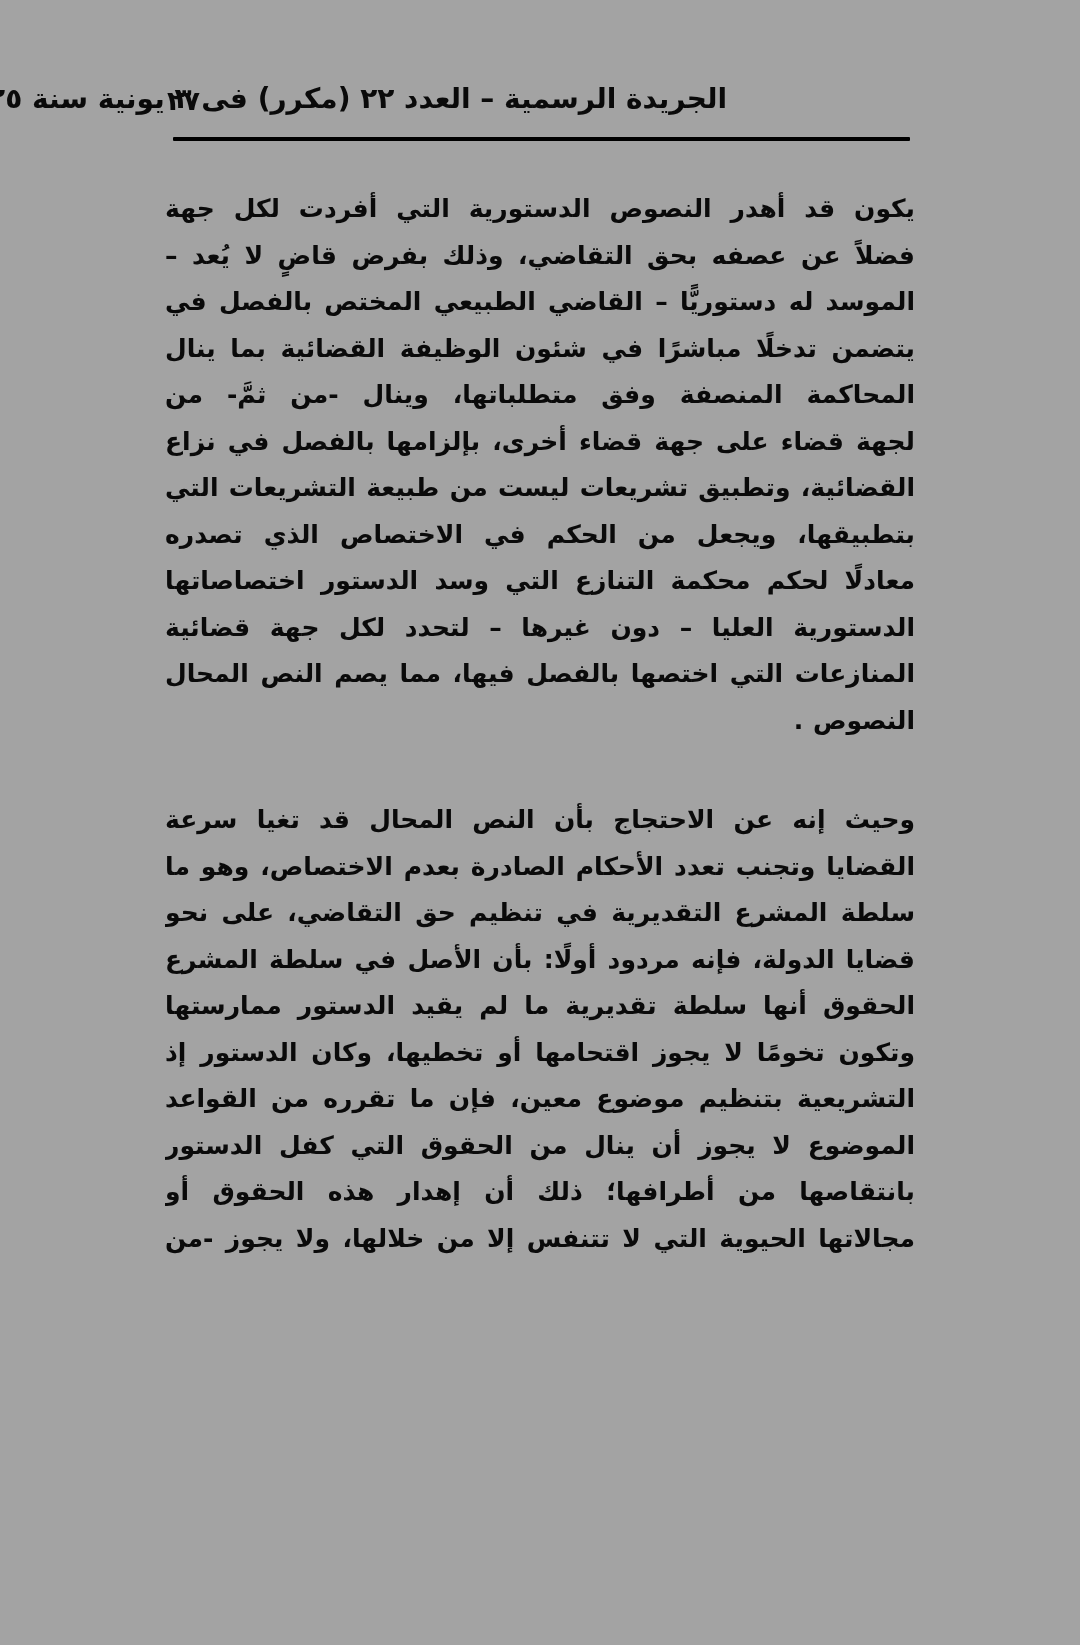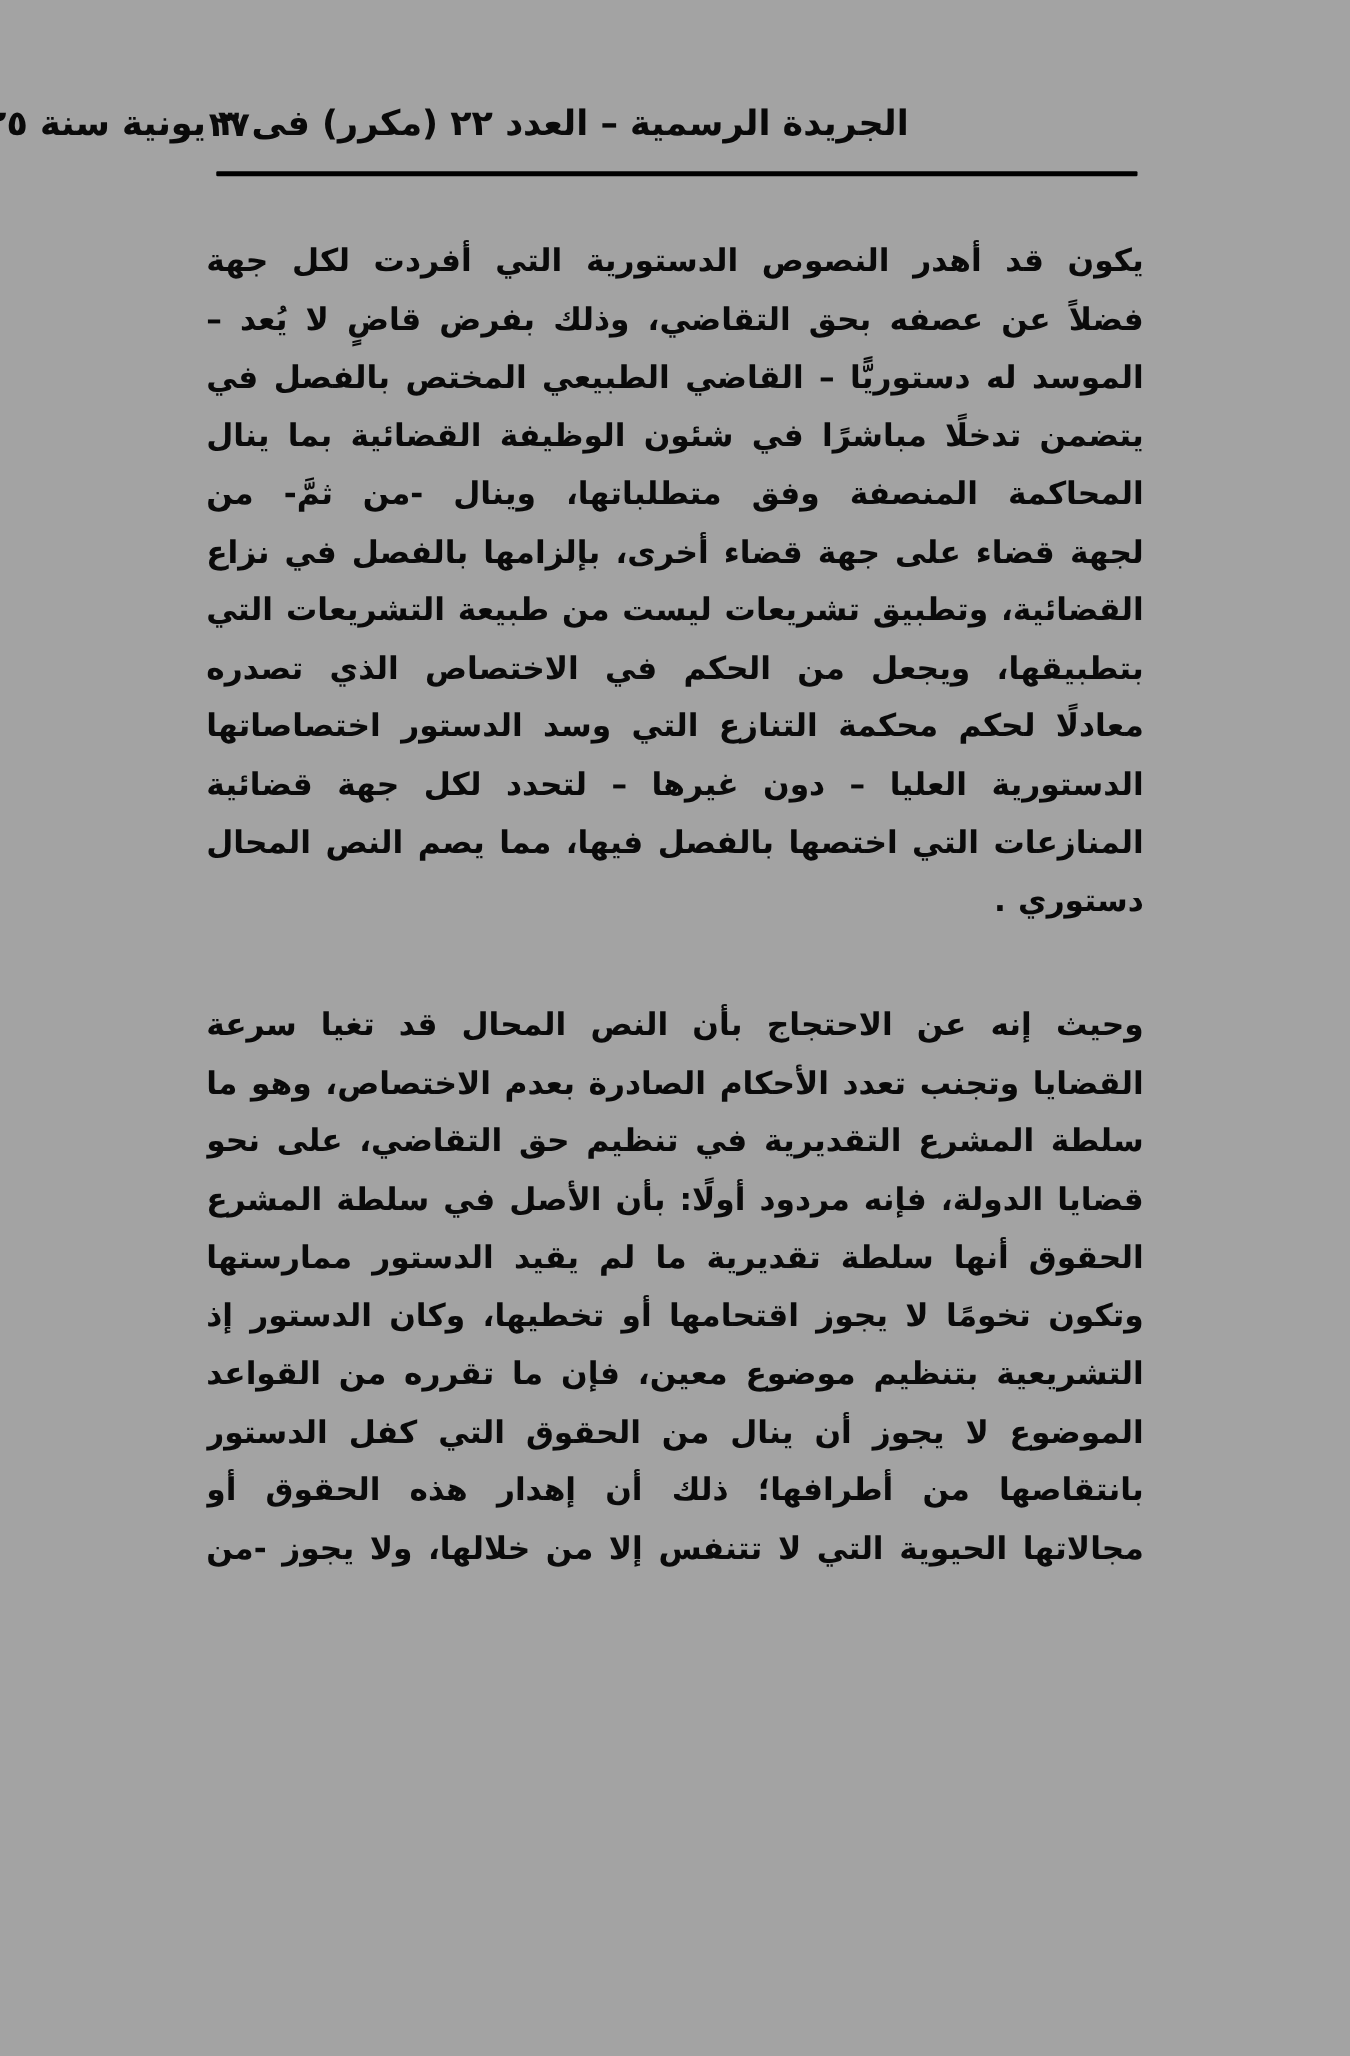--- a/index.html
+++ b/index.html
@@ -99,21 +99,21 @@
       <span class="line">فضلاً عن عصفه بحق التقاضي، وذلك بفرض قاضٍ لا يُعد – طبقًا للاختصاص</span>
       <span class="line">الموسد له دستوريًّا – القاضي الطبيعي المختص بالفصل في المنازعة، كما أنه</span>
       <span class="line">يتضمن تدخلًا مباشرًا في شئون الوظيفة القضائية بما ينال من جوهرها، ولا يقيم</span>
       <span class="line">المحاكمة المنصفة وفق متطلباتها، وينال -من ثمَّ- من استقلالها، ويُعد تسليطًا</span>
       <span class="line">لجهة قضاء على جهة قضاء أخرى، بإلزامها بالفصل في نزاع يخرج عن ولايتها</span>
       <span class="line">القضائية، وتطبيق تشريعات ليست من طبيعة التشريعات التي تختص وظيفيًّا</span>
       <span class="line">بتطبيقها، ويجعل من الحكم في الاختصاص الذي تصدره المحكمة المحيلة قضاءً</span>
       <span class="line">معادلًا لحكم محكمة التنازع التي وسد الدستور اختصاصاتها إلى المحكمة</span>
       <span class="line">الدستورية العليا – دون غيرها – لتحدد لكل جهة قضائية قسطها أو نصيبها من</span>
       <span class="line">المنازعات التي اختصها بالفصل فيها، مما يصم النص المحال بمخالفة أحكام</span>
-      <span class="line short">دستوري .</span>
+      <span class="line short">النصوص .</span>
     </p>
 
     <p class="para">
       <span class="line">وحيث إنه عن الاحتجاج بأن النص المحال قد تغيا سرعة الفصل في</span>
       <span class="line">القضايا وتجنب تعدد الأحكام الصادرة بعدم الاختصاص، وهو ما يدخل في إطار</span>
       <span class="line">سلطة المشرع التقديرية في تنظيم حق التقاضي، على نحو ما ذهبت إليه هيئة</span>
       <span class="line">قضايا الدولة، فإنه مردود أولًا: بأن الأصل في سلطة المشرع في مجال تنظيم</span>
       <span class="line">الحقوق أنها سلطة تقديرية ما لم يقيد الدستور ممارستها بضوابط تحد من إطلاقها،</span>
       <span class="line">وتكون تخومًا لا يجوز اقتحامها أو تخطيها، وكان الدستور إذ يعهد إلى السلطة</span>
       <span class="line">التشريعية بتنظيم موضوع معين، فإن ما تقرره من القواعد القانونية في شأن هذا</span>

